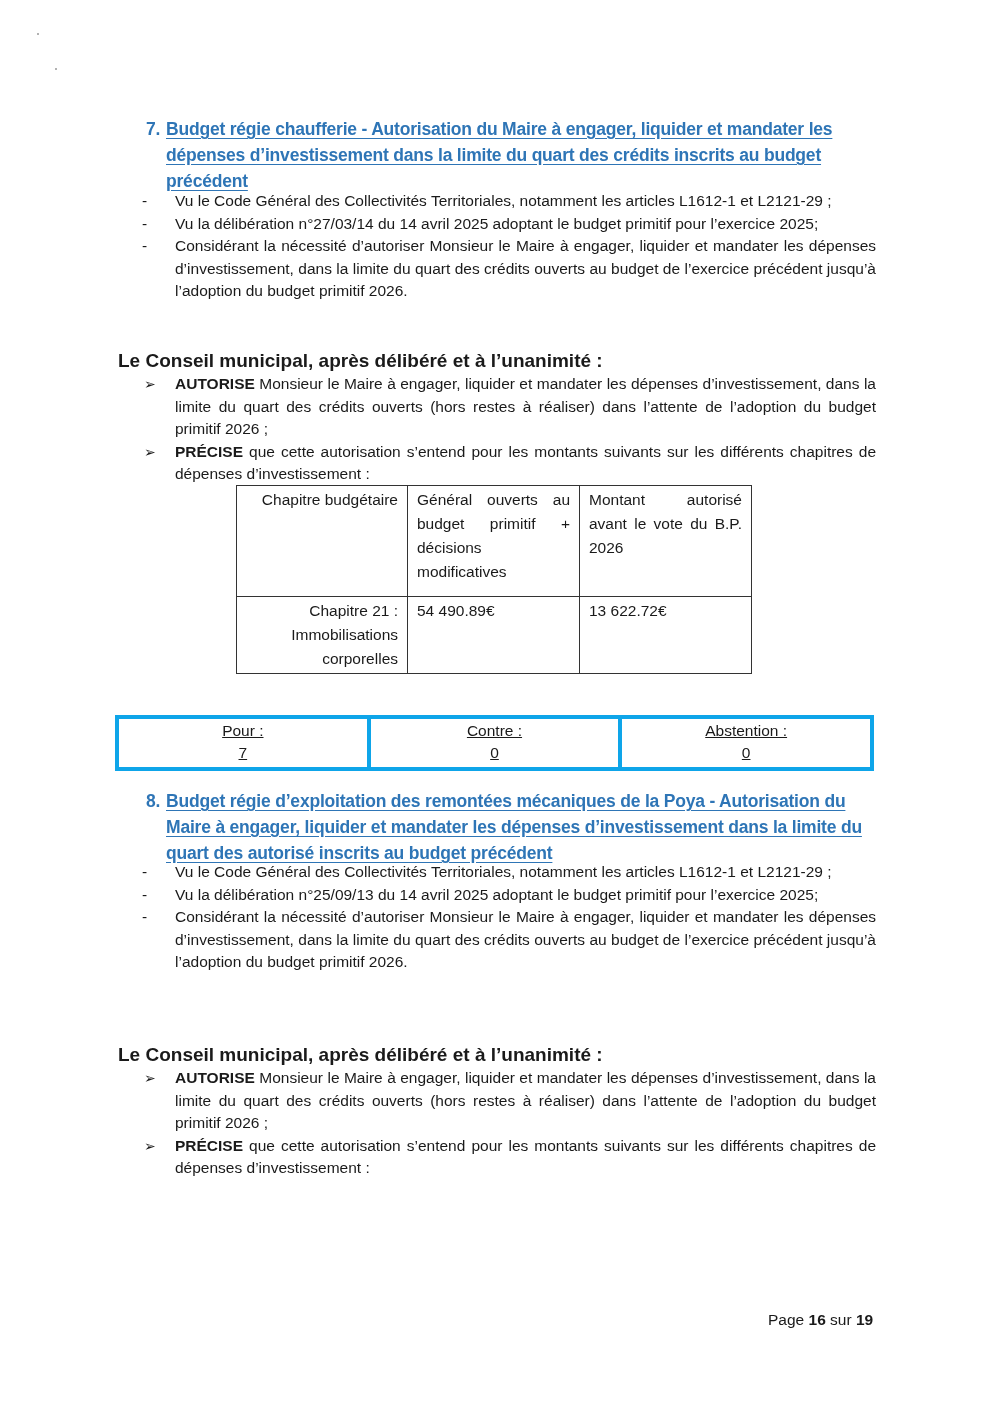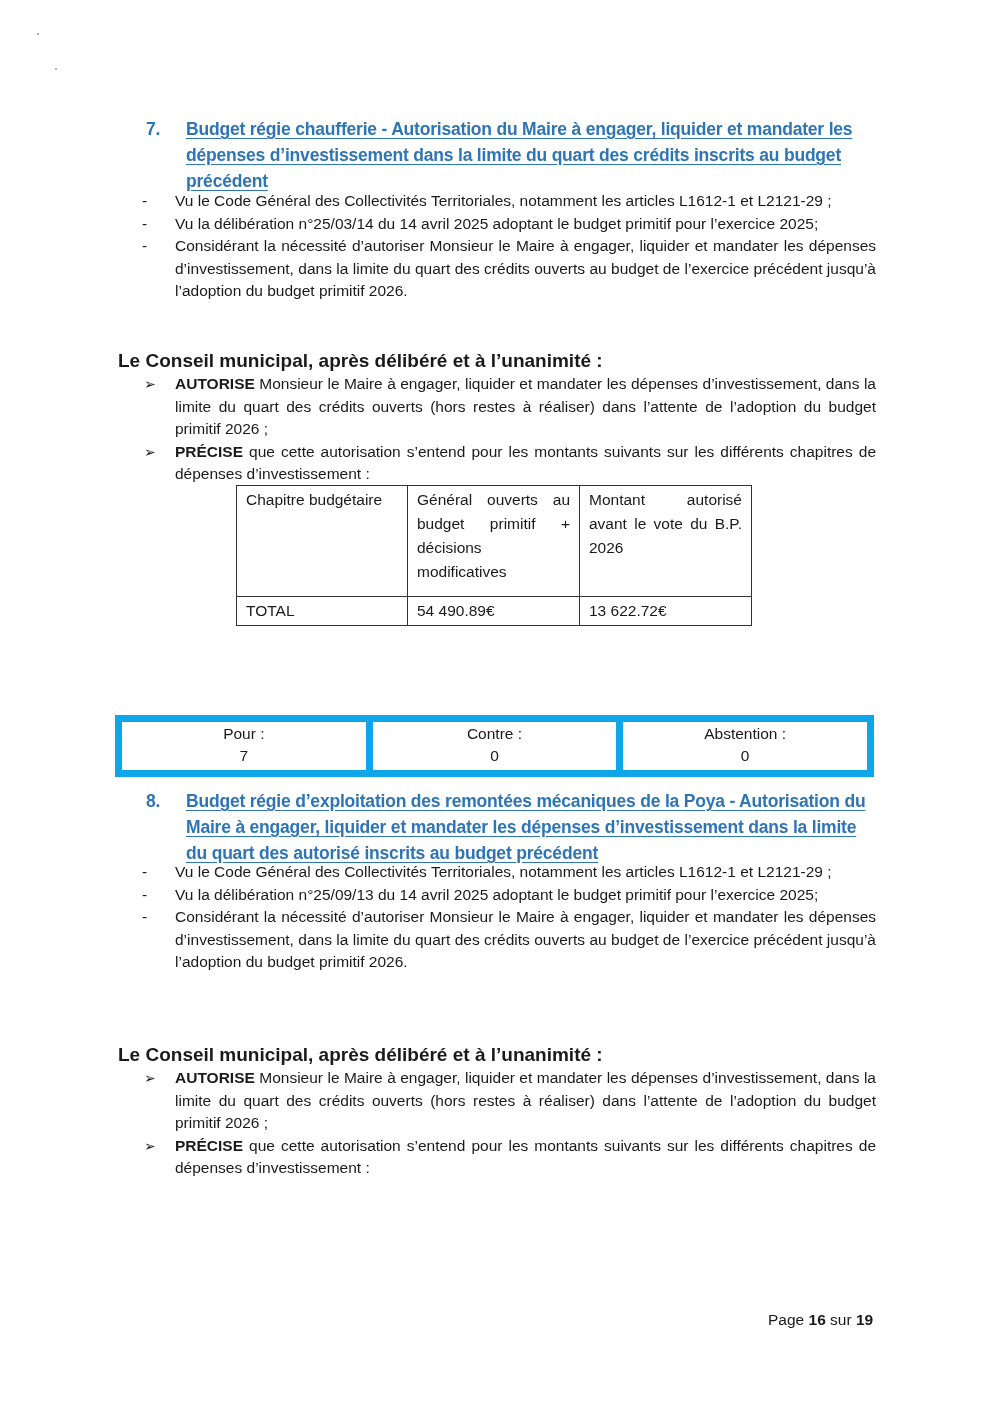--- a/index.html
+++ b/index.html
@@ -9,87 +9,87 @@
   }
   .page { position: absolute; left: 0; top: 0; width: 1000px; height: 1416px; }
   .scan-dot { position: absolute; width: 2px; height: 2px; background: #999; border-radius: 1px; }
 
   .section-title {
     position: absolute; left: 146px; width: 730px;
     font-weight: bold; font-size: 17.5px; line-height: 26px; color: #2E75B6;
     letter-spacing: -0.2px;
   }
   .section-title .num { position: absolute; left: 0; top: 0; text-decoration: none; }
-  .section-title .text { display: block; margin-left: 40px; text-decoration: underline; text-underline-offset: 3px; }
+  .section-title .text { display: block; margin-left: 20px; text-decoration: underline; text-underline-offset: 3px; }
 
   .dash-list { position: absolute; left: 140px; width: 736px; margin: 0; padding: 0; list-style: none; }
   .dash-list li { position: relative; padding-left: 35px; font-size: 15.5px; line-height: 22.5px; text-align: justify; margin-bottom: 0; }
   .dash-list li .bullet { position: absolute; left: 2px; top: 0; }
   .dash-list li b { font-weight: normal; }
 
   .council { position: absolute; left: 118px; font-weight: bold; font-size: 19px; line-height: 22px; }
 
   .arrow-list { position: absolute; left: 144px; width: 732px; margin: 0; padding: 0; list-style: none; }
   .arrow-list li { position: relative; padding-left: 31px; font-size: 15.5px; line-height: 22.5px; text-align: justify; }
   .arrow-list li .bullet { position: absolute; left: 0; top: 0; font-size: 14px; }
 
   table.budget {
     position: absolute; left: 236px; top: 485px; width: 516px;
     border-collapse: collapse; font-size: 15.5px; line-height: 24px;
   }
-  table.budget td { border: 1px solid #333; vertical-align: top; padding: 2px 9px; }
+  table.budget td { border: 1px solid #333; vertical-align: top; padding: 2px 9px; text-align: right; }
   table.budget td.c1 { width: 152px; }
   table.budget td.c2 { width: 153px; text-align: justify; }
   table.budget td.c3 { width: 153px; text-align: justify; }
   table.budget tr.head td { height: 106px; }
   table.budget tr.ch21 td { height: 66px; }
 
   table.votes {
     position: absolute; left: 115px; top: 715px; width: 759px;
     border-collapse: collapse; font-size: 15.5px; line-height: 22px;
   }
-  table.votes td { border: 7px solid #0ea5e9; text-align: center; padding: 1px 4px 3px; width: 33.3%; }
+  table.votes td { border: 4px solid #0ea5e9; text-align: center; padding: 1px 4px 3px; width: 33.3%; text-decoration: underline; }
 
   .footer { position: absolute; left: 768px; top: 1311px; font-size: 15.5px; }
   .footer b { font-weight: bold; }
 </style>
 </head>
 <body>
 
 <div class="page">
   <span class="scan-dot" style="left:37px;top:33px;"></span>
   <span class="scan-dot" style="left:55px;top:68px;"></span>
 
   <div class="section-title" style="top:116px;">
     <span class="num">7.</span>
     <span class="text">Budget régie chaufferie - Autorisation du Maire à engager, liquider et mandater les dépenses d’investissement dans la limite du quart des crédits inscrits au budget précédent</span>
   </div>
 
   <ul class="dash-list" style="top:190px;">
     <li><span class="bullet">-</span><b>Vu</b><span> le Code Général des Collectivités Territoriales, notamment les articles L1612-1 et L2121-29 ;</span></li>
-    <li><span class="bullet">-</span><b>Vu</b><span> la délibération n°25/03/14 du 14 avril 2025 adoptant le budget primitif pour l’exercice 2025;</span></li>
+    <li><span class="bullet">-</span><b>Vu</b><span> la délibération n°27/03/14 du 14 avril 2025 adoptant le budget primitif pour l’exercice 2025;</span></li>
     <li><span class="bullet">-</span><b>Considérant</b><span> la nécessité d’autoriser Monsieur le Maire à engager, liquider et mandater les dépenses d’investissement, dans la limite du quart des crédits ouverts au budget de l’exercice précédent jusqu’à l’adoption du budget primitif 2026.</span></li>
   </ul>
 
   <div class="council" style="top:350px;">Le Conseil municipal, après délibéré et à l’unanimité :</div>
 
   <ul class="arrow-list" style="top:373px;">
     <li><span class="bullet">➢</span><b>AUTORISE</b><span> Monsieur le Maire à engager, liquider et mandater les dépenses d’investissement, dans la limite du quart des crédits ouverts (hors restes à réaliser) dans l’attente de l’adoption du budget primitif 2026 ;</span></li>
     <li><span class="bullet">➢</span><b>PRÉCISE</b><span> que cette autorisation s’entend pour les montants suivants sur les différents chapitres de dépenses d’investissement :</span></li>
   </ul>
 
   <table class="budget">
     <tbody>
         <tr class="head">
       <td class="c1">Chapitre budgétaire</td>
       <td class="c2">Général ouverts au budget primitif + décisions modificatives</td>
       <td class="c3">Montant autorisé avant le vote du B.P. 2026</td>
     </tr>
-    <tr>
-      <td class="c1">TOTAL</td>
+    <tr class="ch21">
+      <td class="c1">Chapitre 21 : Immobilisations corporelles</td>
       <td class="c2">54 490.89€</td>
       <td class="c3">13 622.72€</td>
     </tr>
   </tbody>
     </table>
 
   <table class="votes">
     <tbody>
         <tr>
       <td>

